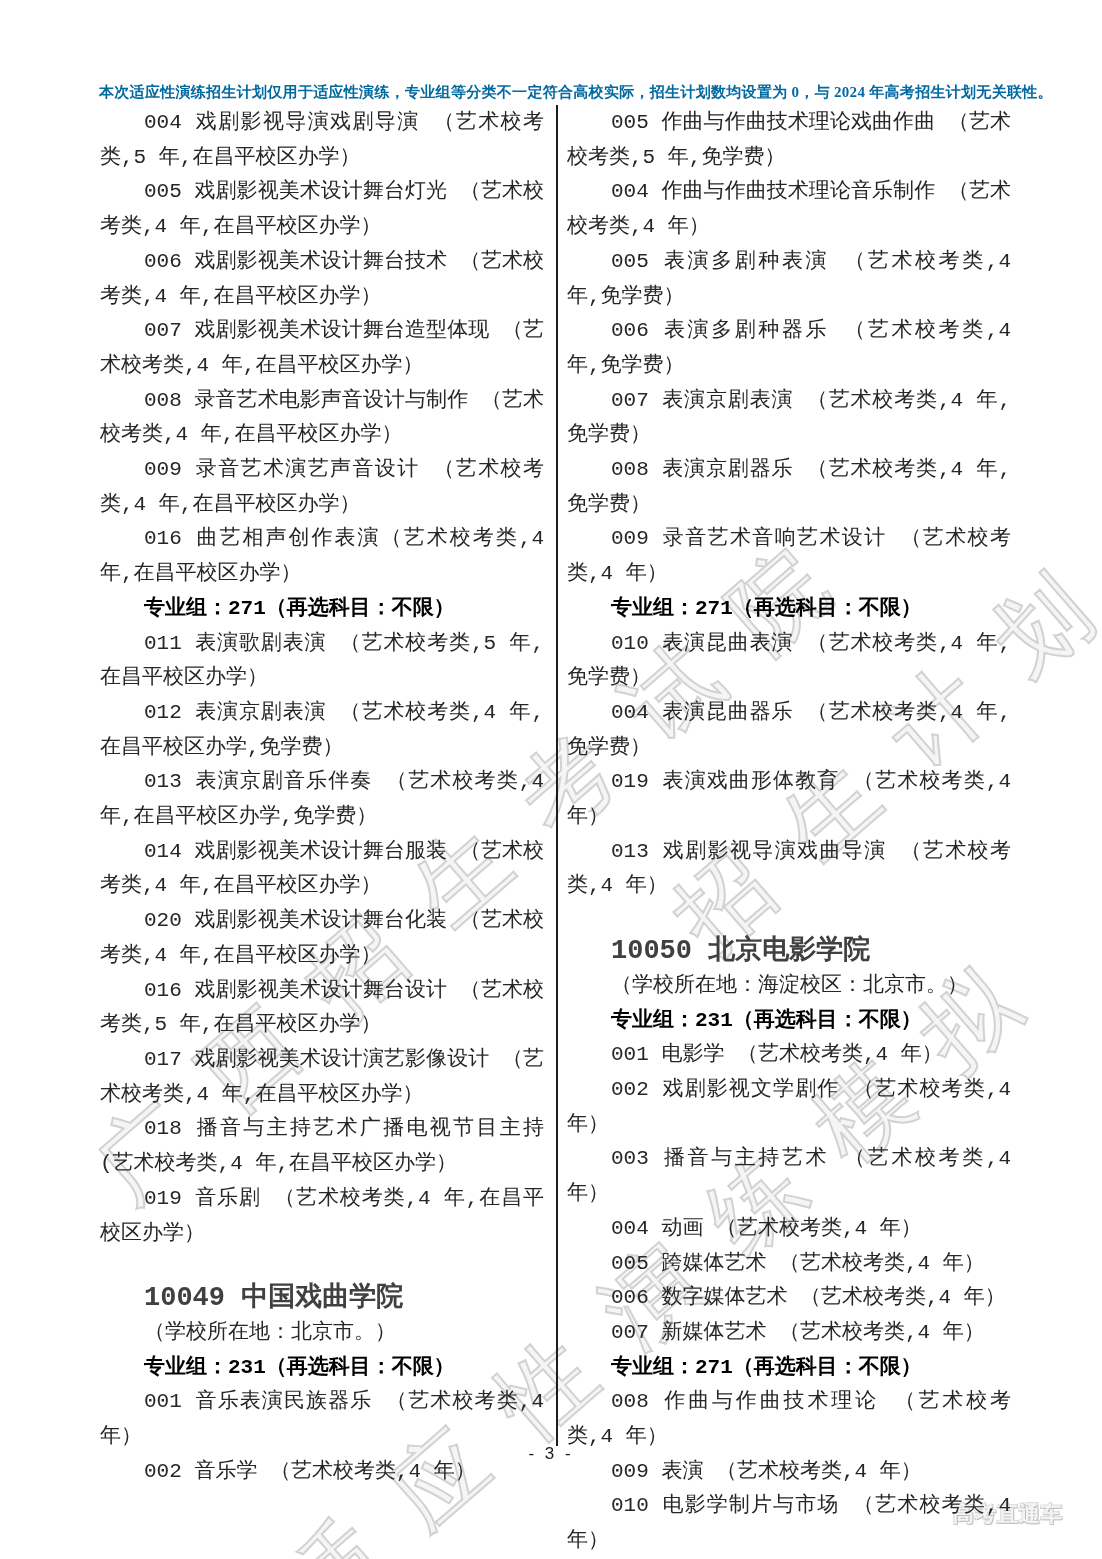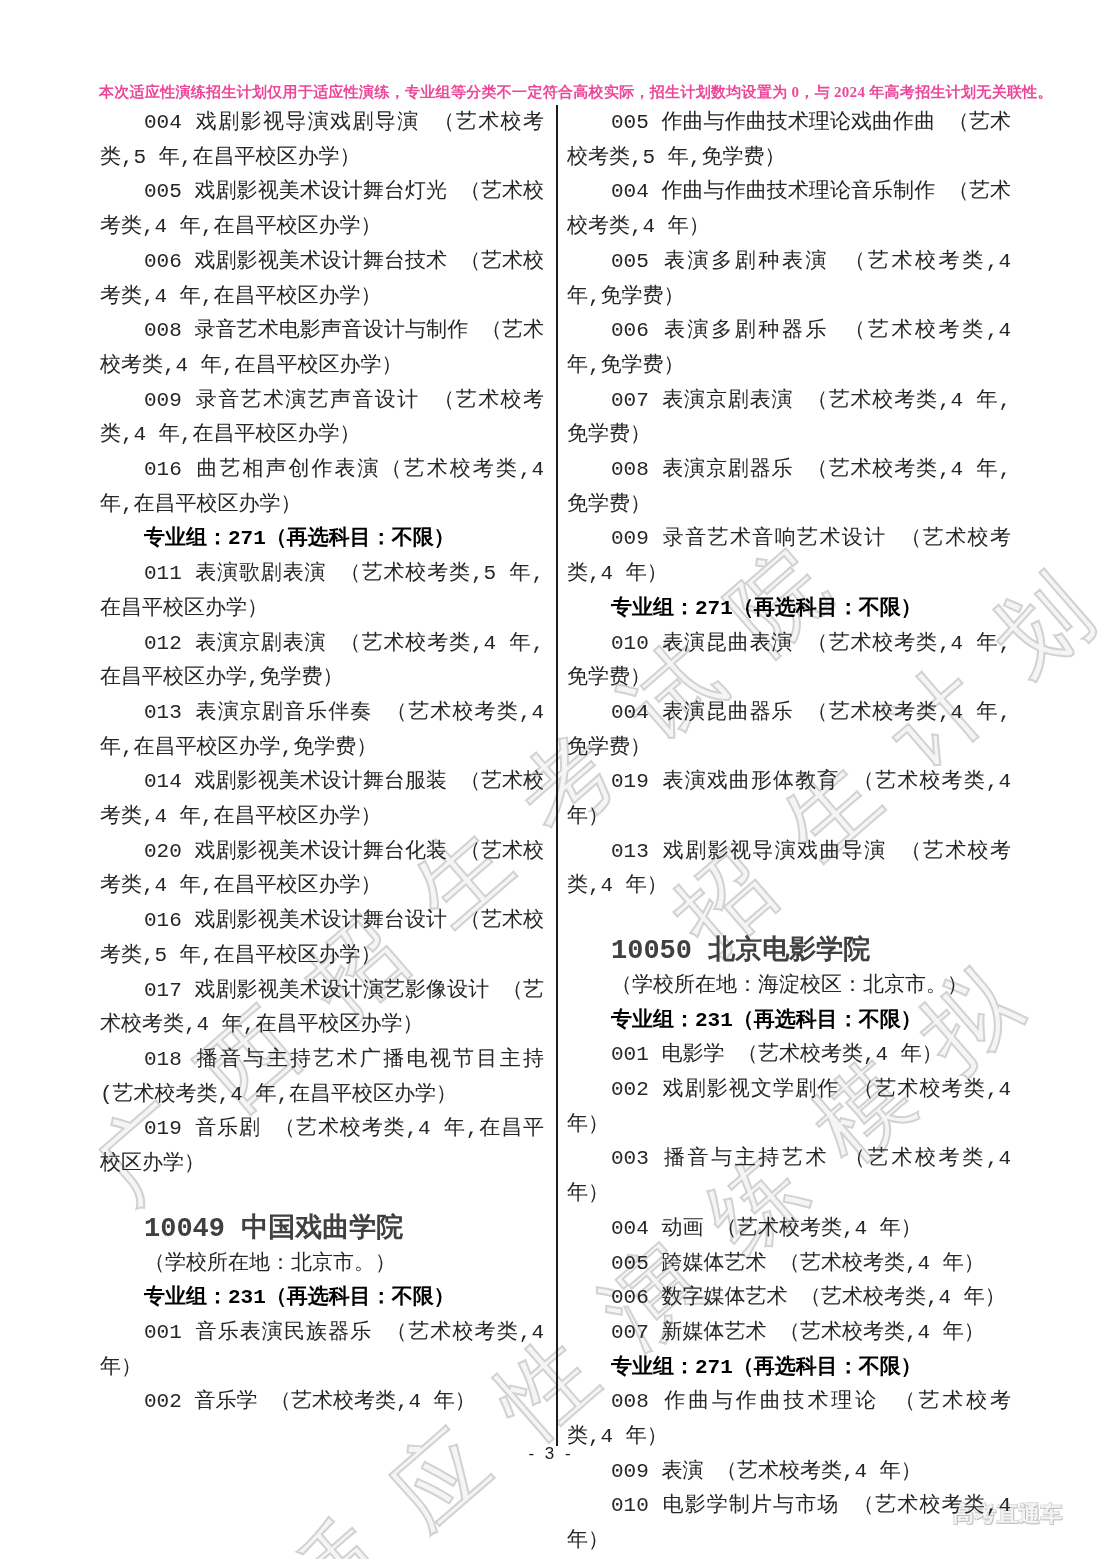--- a/index.html
+++ b/index.html
@@ -3,21 +3,21 @@
 <meta charset="utf-8">
 <style>
   html,body { margin:0; padding:0; background:#ffffff; }
   .page {
     position:relative; width:1102px; height:1559px; background:#ffffff;
     overflow:hidden;
     font-family:"Liberation Serif","DejaVu Serif",serif;
   }
   .disclaimer {
     position:absolute; top:83px; left:99px;
-    font-size:15px; font-weight:bold; color:#ec4899;
+    font-size:15px; font-weight:bold; color:#0369a1;
     letter-spacing:0.3px; white-space:nowrap;
   }
   .col { position:absolute; top:106px; width:444px; }
   .col-left  { left:100px; }
   .col-right { left:567px; }
   .para {
     margin:0; font-size:21px; line-height:34.7px; color:#262626;
     text-align:justify; text-indent:44px;font-family:Liberation Mono, monospace;
   }
   .para.group  { font-weight:bold; color:#000000; }
@@ -60,20 +60,21 @@
   <div class="disclaimer">本次适应性演练招生计划仅用于适应性演练，专业组等分类不一定符合高校实际，招生计划数均设置为 0，与 2024 年高考招生计划无关联性。</div>
 
   <div class="watermark wm-a">广西招生考试院</div>
   <div class="watermark wm-b">适应性演练模拟</div>
   <div class="watermark wm-c">招生计划</div>
 
   <div class="col col-left">
       <p class="para entry">004 戏剧影视导演戏剧导演 （艺术校考类,5 年,在昌平校区办学）</p>
       <p class="para entry">005 戏剧影视美术设计舞台灯光 （艺术校考类,4 年,在昌平校区办学）</p>
       <p class="para entry">006 戏剧影视美术设计舞台技术 （艺术校考类,4 年,在昌平校区办学）</p>
+      <p class="para entry">007 戏剧影视美术设计舞台造型体现 （艺术校考类,4 年,在昌平校区办学）</p>
       <p class="para entry">008 录音艺术电影声音设计与制作 （艺术校考类,4 年,在昌平校区办学）</p>
       <p class="para entry">009 录音艺术演艺声音设计 （艺术校考类,4 年,在昌平校区办学）</p>
       <p class="para entry">016 曲艺相声创作表演（艺术校考类,4 年,在昌平校区办学）</p>
       <p class="para group">专业组：271（再选科目：不限）</p>
       <p class="para entry">011 表演歌剧表演 （艺术校考类,5 年,在昌平校区办学）</p>
       <p class="para entry">012 表演京剧表演 （艺术校考类,4 年,在昌平校区办学,免学费）</p>
       <p class="para entry">013 表演京剧音乐伴奏 （艺术校考类,4 年,在昌平校区办学,免学费）</p>
       <p class="para entry">014 戏剧影视美术设计舞台服装 （艺术校考类,4 年,在昌平校区办学）</p>
       <p class="para entry">020 戏剧影视美术设计舞台化装 （艺术校考类,4 年,在昌平校区办学）</p>
       <p class="para entry">016 戏剧影视美术设计舞台设计 （艺术校考类,5 年,在昌平校区办学）</p>

